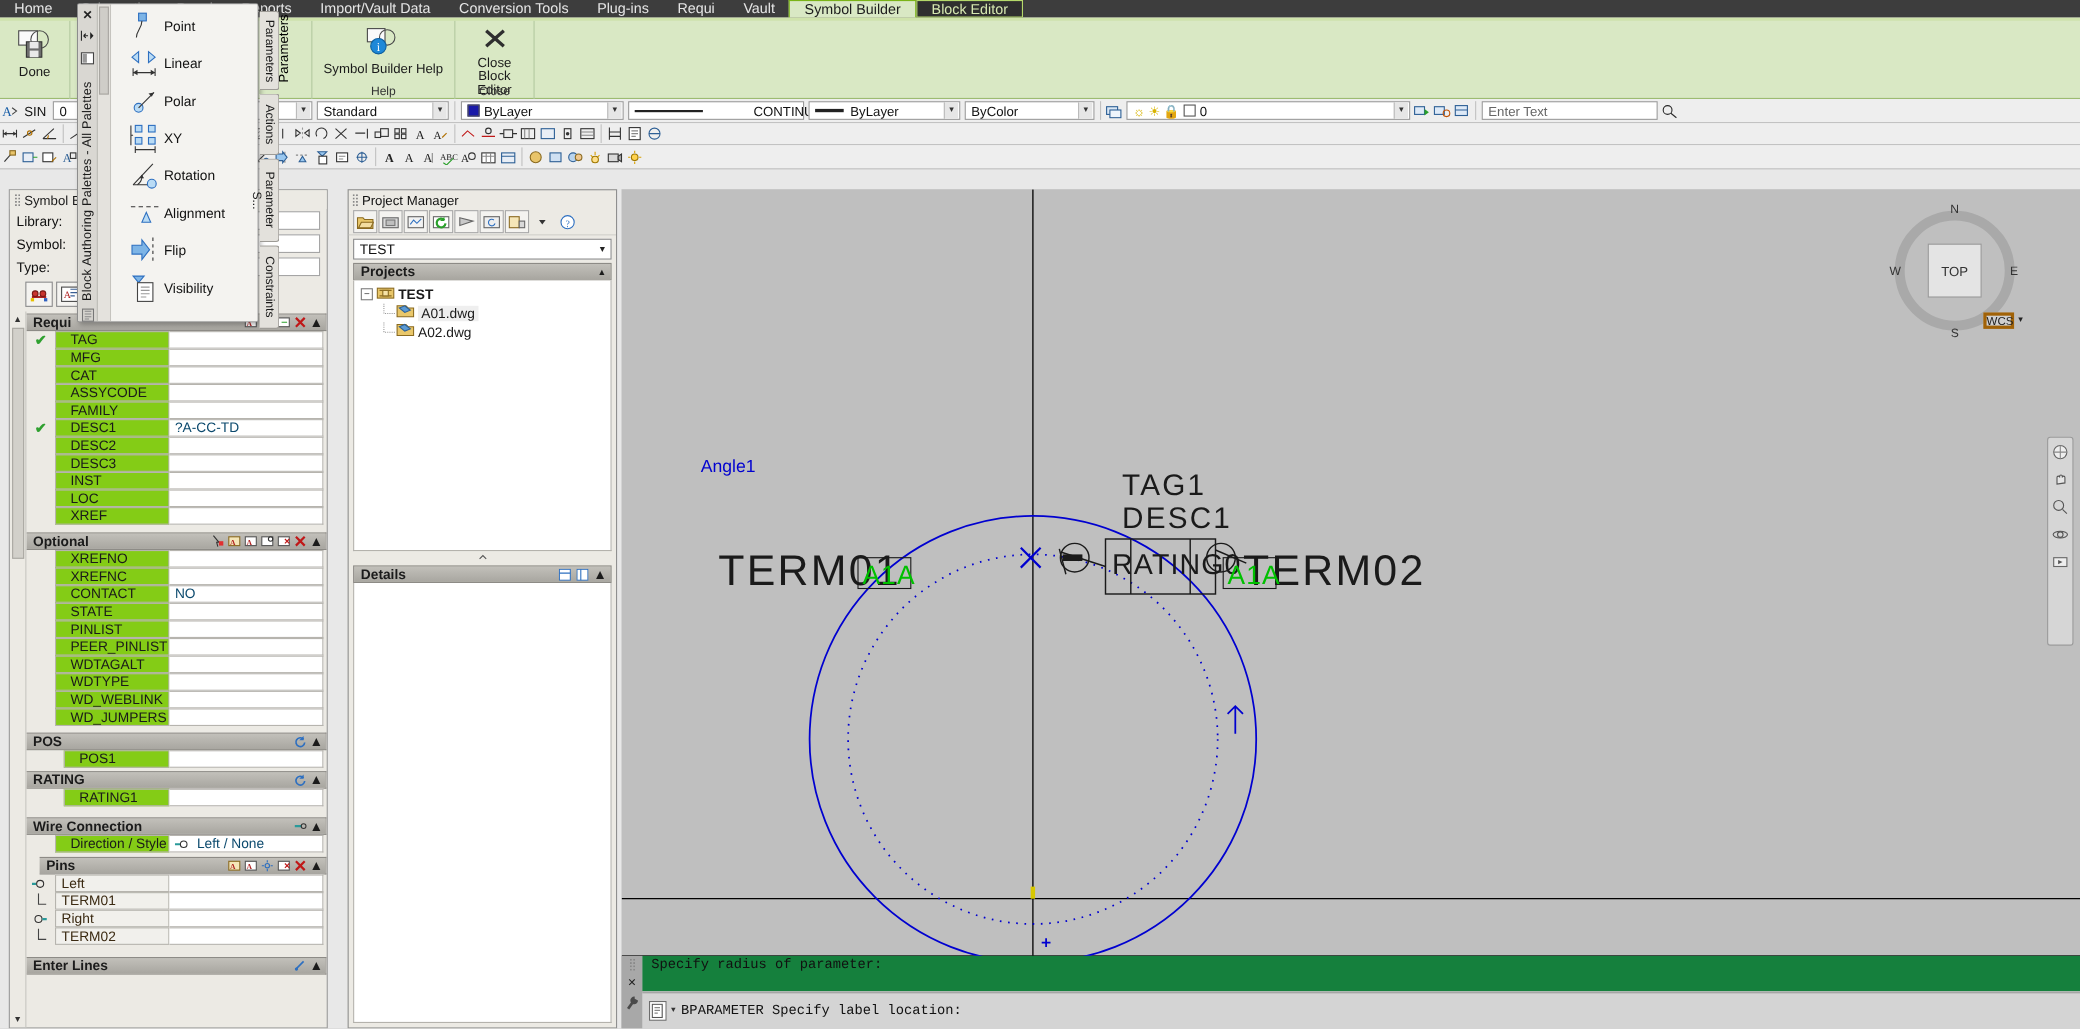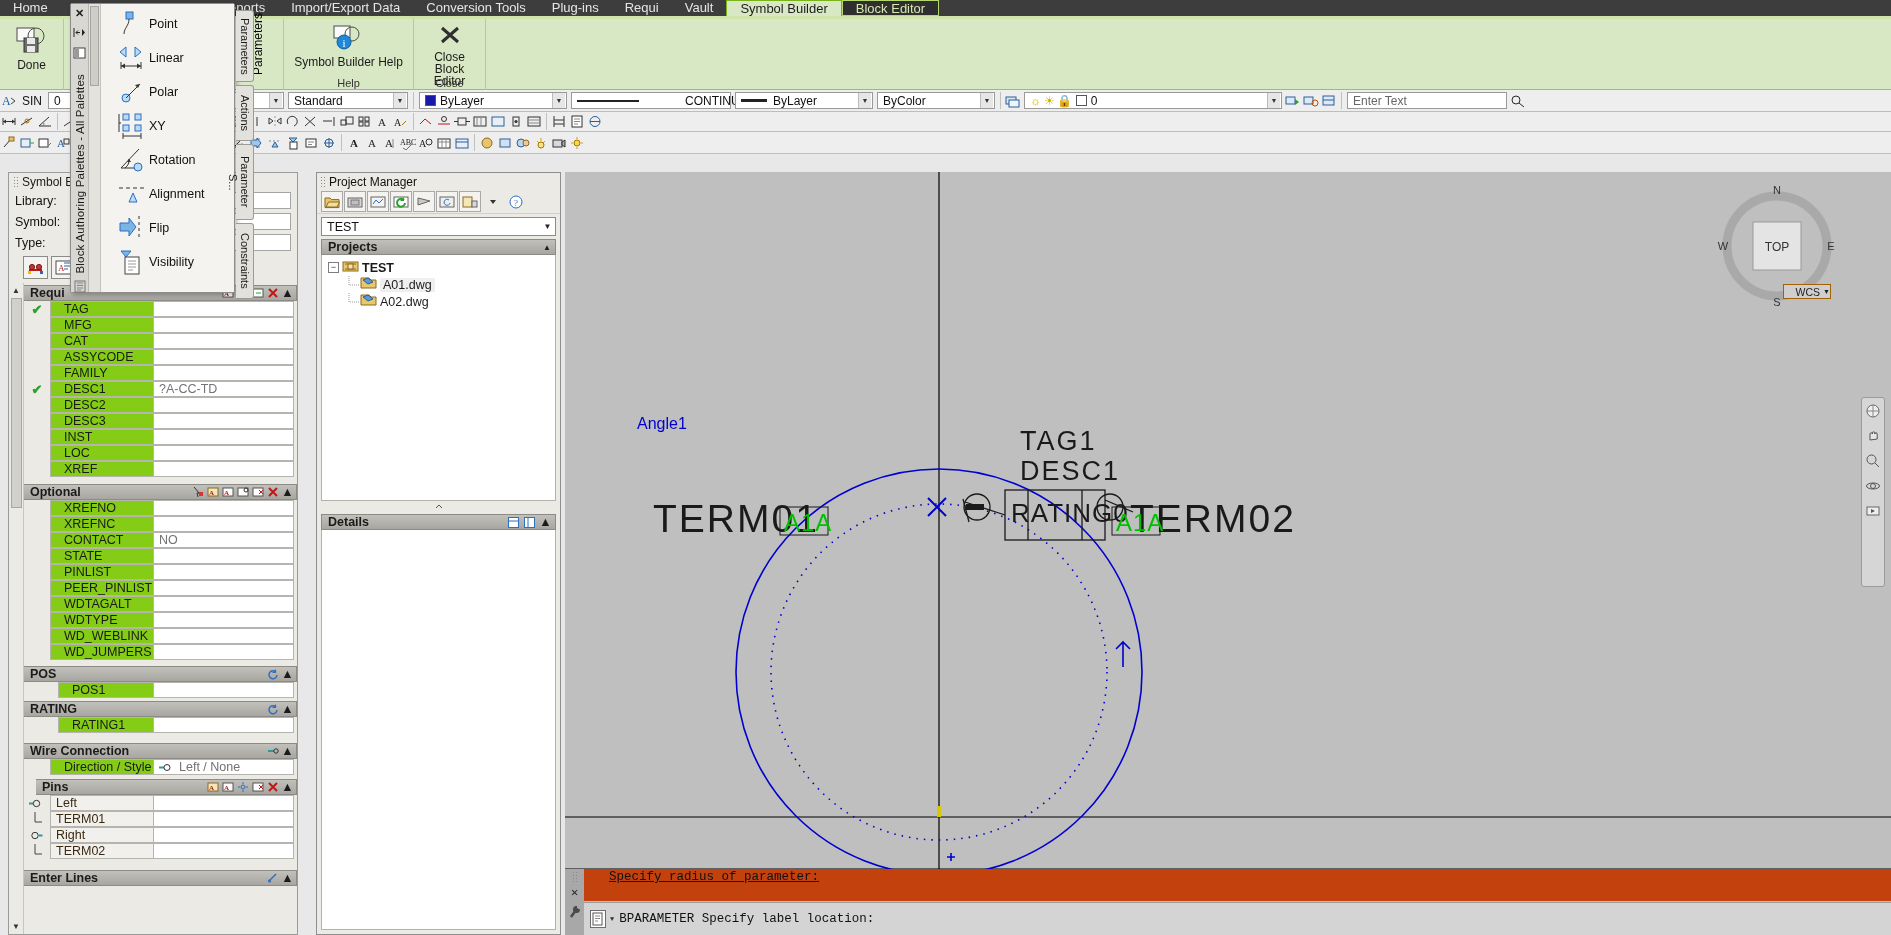--- a/index.html
+++ b/index.html
@@ -128,21 +128,21 @@
   .mini-ic { width: 13px; height: 13px; display:flex;align-items:center;justify-content:center; }
 
   .attr-row { display: flex; align-items: stretch; height: 16px; font-size: 12.5px; }
   .attr-check { width: 26px; display: flex; align-items: center; justify-content: center; color: #2aa02a; font-weight: bold; font-size: 13px; }
   .attr-name {
     width: 104px; background: #84cc16; border: 1px solid #b6b4ae;
     padding-left: 13px; display: flex; align-items: center; color: #1a1a1a;
   }
   .attr-val {
     flex: 1; background: #fff; border: 1px solid #b6b4ae; border-left: none;
-    padding-left: 5px; display: flex; align-items: center; color: #737373;
+    padding-left: 5px; display: flex; align-items: center; color: #0c4a6e;
     margin-right: 3px;
   }
   .attr-row.indent .attr-name { margin-left: 26px; width: 104px; }
   .attr-row.indent2 .attr-name { margin-left: 34px; width: 96px; }
 
   .pin-row { display: flex; align-items: stretch; height: 16px; font-size: 12.5px; }
   .pin-icon { width: 26px; display: flex; align-items: center; justify-content: center; }
   .pin-name {
     width: 104px; background: #f1f0ec; border: 1px solid #b6b4ae;
     padding-left: 5px; display: flex; align-items: center; color: #3b2a12;
@@ -190,34 +190,34 @@
   }
   #canvas svg { display: block; }
   .viewcube-wrap { position: absolute; top: 10px; right: 50px; }
   .navbar-panel {
     position: absolute; top: 225px; right: 6px; width: 24px; height: 190px;
     background: #d6d6d6; border: 1px solid #9a9a9a; border-radius: 3px;
     display:flex; flex-direction: column; align-items:center; padding-top: 4px; gap: 7px;
   }
   .nb-ic { width: 18px; height: 18px; display:flex;align-items:center;justify-content:center; color:#333; font-size:11px;}
   .wcs-badge {
-    position: absolute; top: 112px; right: 60px; width: 48px; height: 15px;
-    background: #cfcfcf; border: 1px solid #a16207; font-size: 10.5px;
-    display: flex; align-items: center; justify-content: flex-end; color: #222;
+    position: absolute; top: 112px; right: 60px; width: 28px; height: 15px;
+    background: #cfcfcf; border: 3px solid #a16207; font-size: 10.5px;
+    display: flex; align-items: center; justify-content: flex-start; color: #222;
   }
 
   
   #cmdline {
     position: absolute; top: 869px; left: 565px; width: 1326px; height: 66px;
     background: #bfbfbf; font-family: "Liberation Mono", monospace; font-size: 12.5px; color: #111;
   }
   .cmd-gutter { position: absolute; left: 0; top: 0; width: 19px; height: 66px;
     background: #a8a8a8; display: flex; flex-direction: column; align-items: center; padding-top: 1px; }
   .cmd-hist { position: absolute; left: 19px; top: 0; right: 0; height: 32px;
-    background: #c2410c; padding-left: 25px; text-decoration: underline; }
+    background: #15803d; padding-left: 8px; }
   .cmd-line { line-height: 16px; white-space: pre; }
   .cmd-input-row { position: absolute; left: 19px; top: 33px; right: 0; height: 33px;
     background: #d4d4d4; border-top: 1px solid #9b9b9b; display: flex; align-items: center;
     padding-left: 6px; }
   .cmd-prompt-icon { width: 16px; height: 18px; border: 1px solid #6d6d6d; background: #fff;
     margin-right: 4px; display:flex; align-items:center; justify-content:center; flex:none;}
   .cmd-text { white-space: pre; }
 
   
   #bap {
@@ -255,21 +255,21 @@
 </head>
 <body>
 
 <div id="app">
 
   <div class="ribbon-tabs">
     <div class="ribbon-tab">Home</div>
     <div class="ribbon-tab">Schematic</div>
     <div class="ribbon-tab">Panel</div>
     <div class="ribbon-tab">Reports</div>
-    <div class="ribbon-tab">Import/Export Data</div>
+    <div class="ribbon-tab">Import/Vault Data</div>
     <div class="ribbon-tab">Conversion Tools</div>
     <div class="ribbon-tab">Plug-ins</div>
     <div class="ribbon-tab">Requi</div>
     <div class="ribbon-tab">Vault</div>
     <div class="ribbon-tab active">Symbol Builder</div>
     <div class="ribbon-tab block-editor">Block Editor</div>
   </div>
   <div class="tabs-strip-bg"></div>
 
   <div class="ribbon-body">

